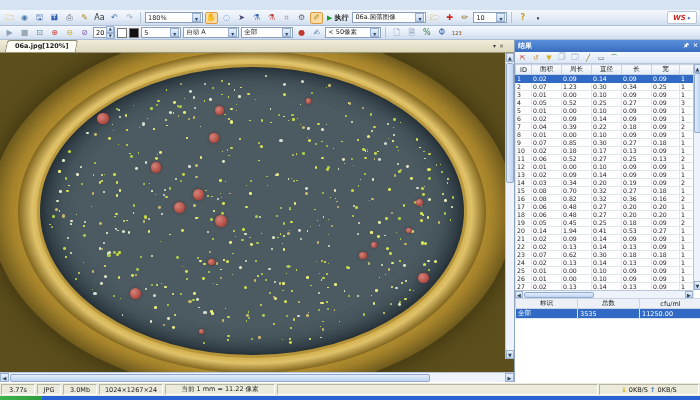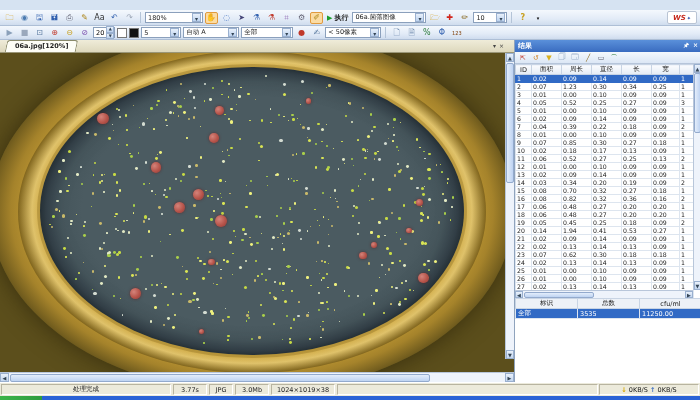--- a/index.html
+++ b/index.html
@@ -1131,25 +1131,25 @@
           </div>
           <div class="rtab">
             <span class="sheetico"></span>
             <span>结果</span>
           </div>
         </div>
     </div>
   </div>
 
   <div class="statusbar">
-    <span class="seg" style="width:170px">处理完成</span>
     <span class="seg" style="width:34px">3.77s</span>
     <span class="seg" style="width:24px">JPG</span>
     <span class="seg" style="width:34px">3.0Mb</span>
-    <span class="seg" style="width:64px">1024×1019×38</span>
+    <span class="seg" style="width:64px">1024×1267×24</span>
+    <span class="seg" style="width:110px">当前 1 mm = 11.22 像素</span>
     <span class="seg grow"></span>
     <span class="seg net" style="width:100px">
       <span class="dn">↓</span>&nbsp;
       <span>0KB/S</span>&nbsp;
       <span class="up">↑</span>&nbsp;
       <span>0KB/S</span>
     </span>
   </div>
   <div class="taskbar">
     <span class="start"></span>

